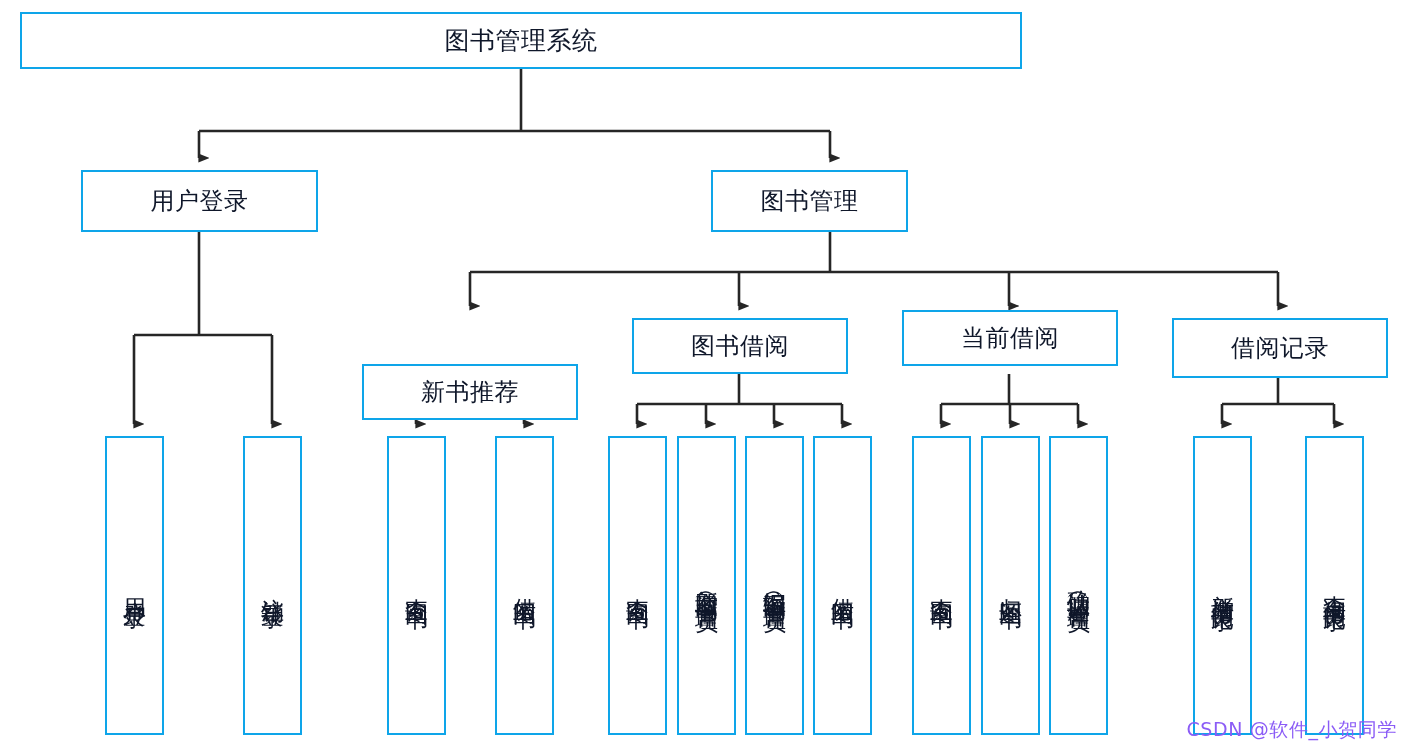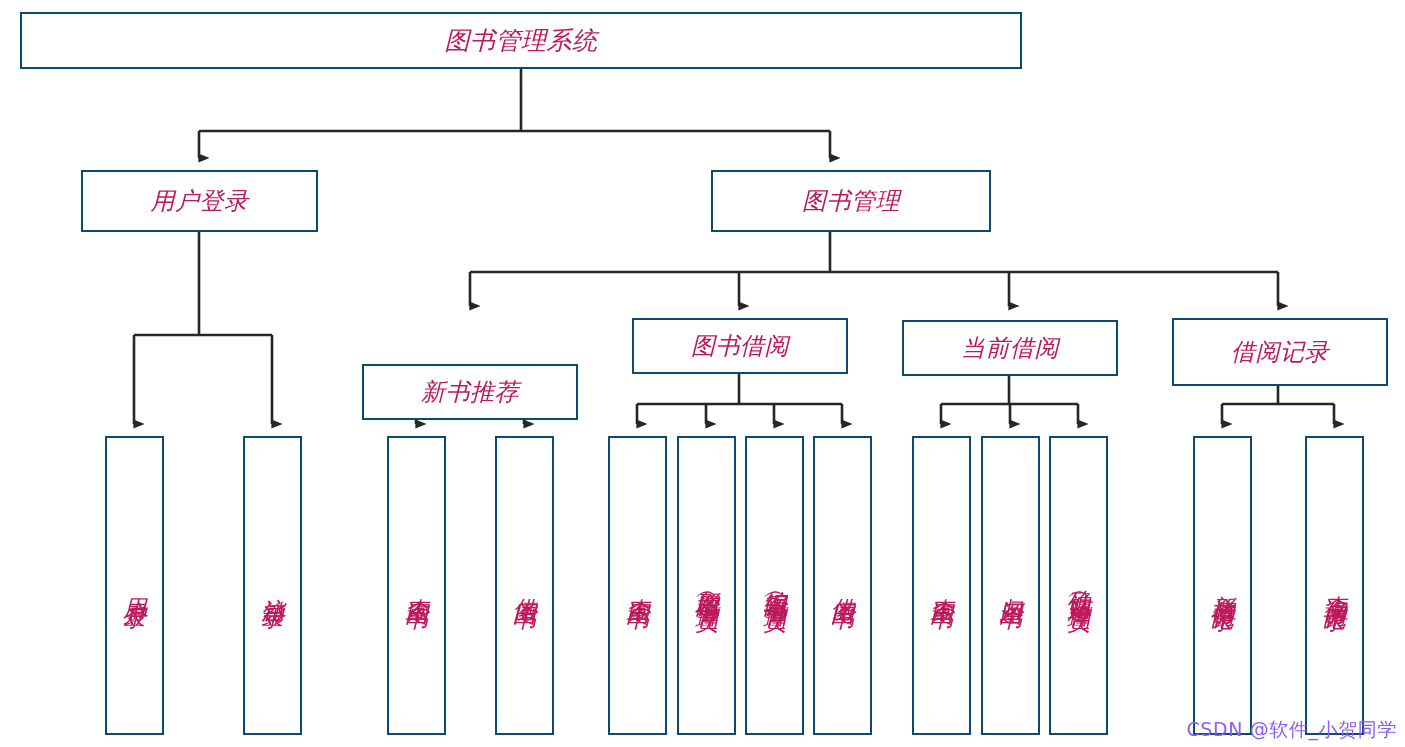--- a/index.html
+++ b/index.html
@@ -23,27 +23,26 @@
     left: 0;
     top: 0;
     width: 1405px;
     height: 747px;
     pointer-events: none;
   }
   .node {
     position: absolute;
     box-sizing: border-box;
     background: #ffffff;
-    border: 2px solid #0c4a6e;
+    border: 2px solid #0ea5e9;
     display: flex;
     align-items: center;
     justify-content: center;
-    color: #be185d;
+    color: #0f172a;
     z-index: 2;
-    font-style: italic;
   }
   .node .label {
     display: block;
     text-align: center;
     line-height: 1.18;
     white-space: nowrap;
   }
   
   .node.h .label {
     font-size: 24px;
@@ -132,34 +131,34 @@
     </g>
   </svg>
 
   <div class="node h root" style="left:20px; top:12px; width:1002px; height:57px;">
     <span class="label">图书管理系统</span>
   </div>
 
   <div class="node h" style="left:81px; top:170px; width:237px; height:62px;">
     <span class="label">用户登录</span>
   </div>
-  <div class="node h" style="left:711px; top:170px; width:280px; height:62px;">
+  <div class="node h" style="left:711px; top:170px; width:197px; height:62px;">
     <span class="label">图书管理</span>
   </div>
 
   <div class="node h" style="left:362px; top:318px; width:216px; height:56px;margin-top:46px;">
     <span class="label">新书推荐</span>
   </div>
   <div class="node h" style="left:632px; top:318px; width:216px; height:56px;">
     <span class="label">图书借阅</span>
   </div>
-  <div class="node h" style="left:902px; top:320px; width:216px; height:56px;">
+  <div class="node h" style="left:902px; top:310px; width:216px; height:56px;">
     <span class="label">当前借阅</span>
   </div>
-  <div class="node h" style="left:1172px; top:318px; width:216px; height:68px;">
+  <div class="node h" style="left:1172px; top:318px; width:216px; height:60px;">
     <span class="label">借阅记录</span>
   </div>
 
   <div class="node v" style="left:105px; top:436px; width:59px; height:299px;">
     <span class="label">用户登录</span>
   </div>
   <div class="node v" style="left:243px; top:436px; width:59px; height:299px;">
     <span class="label">注销登录</span>
   </div>
 

